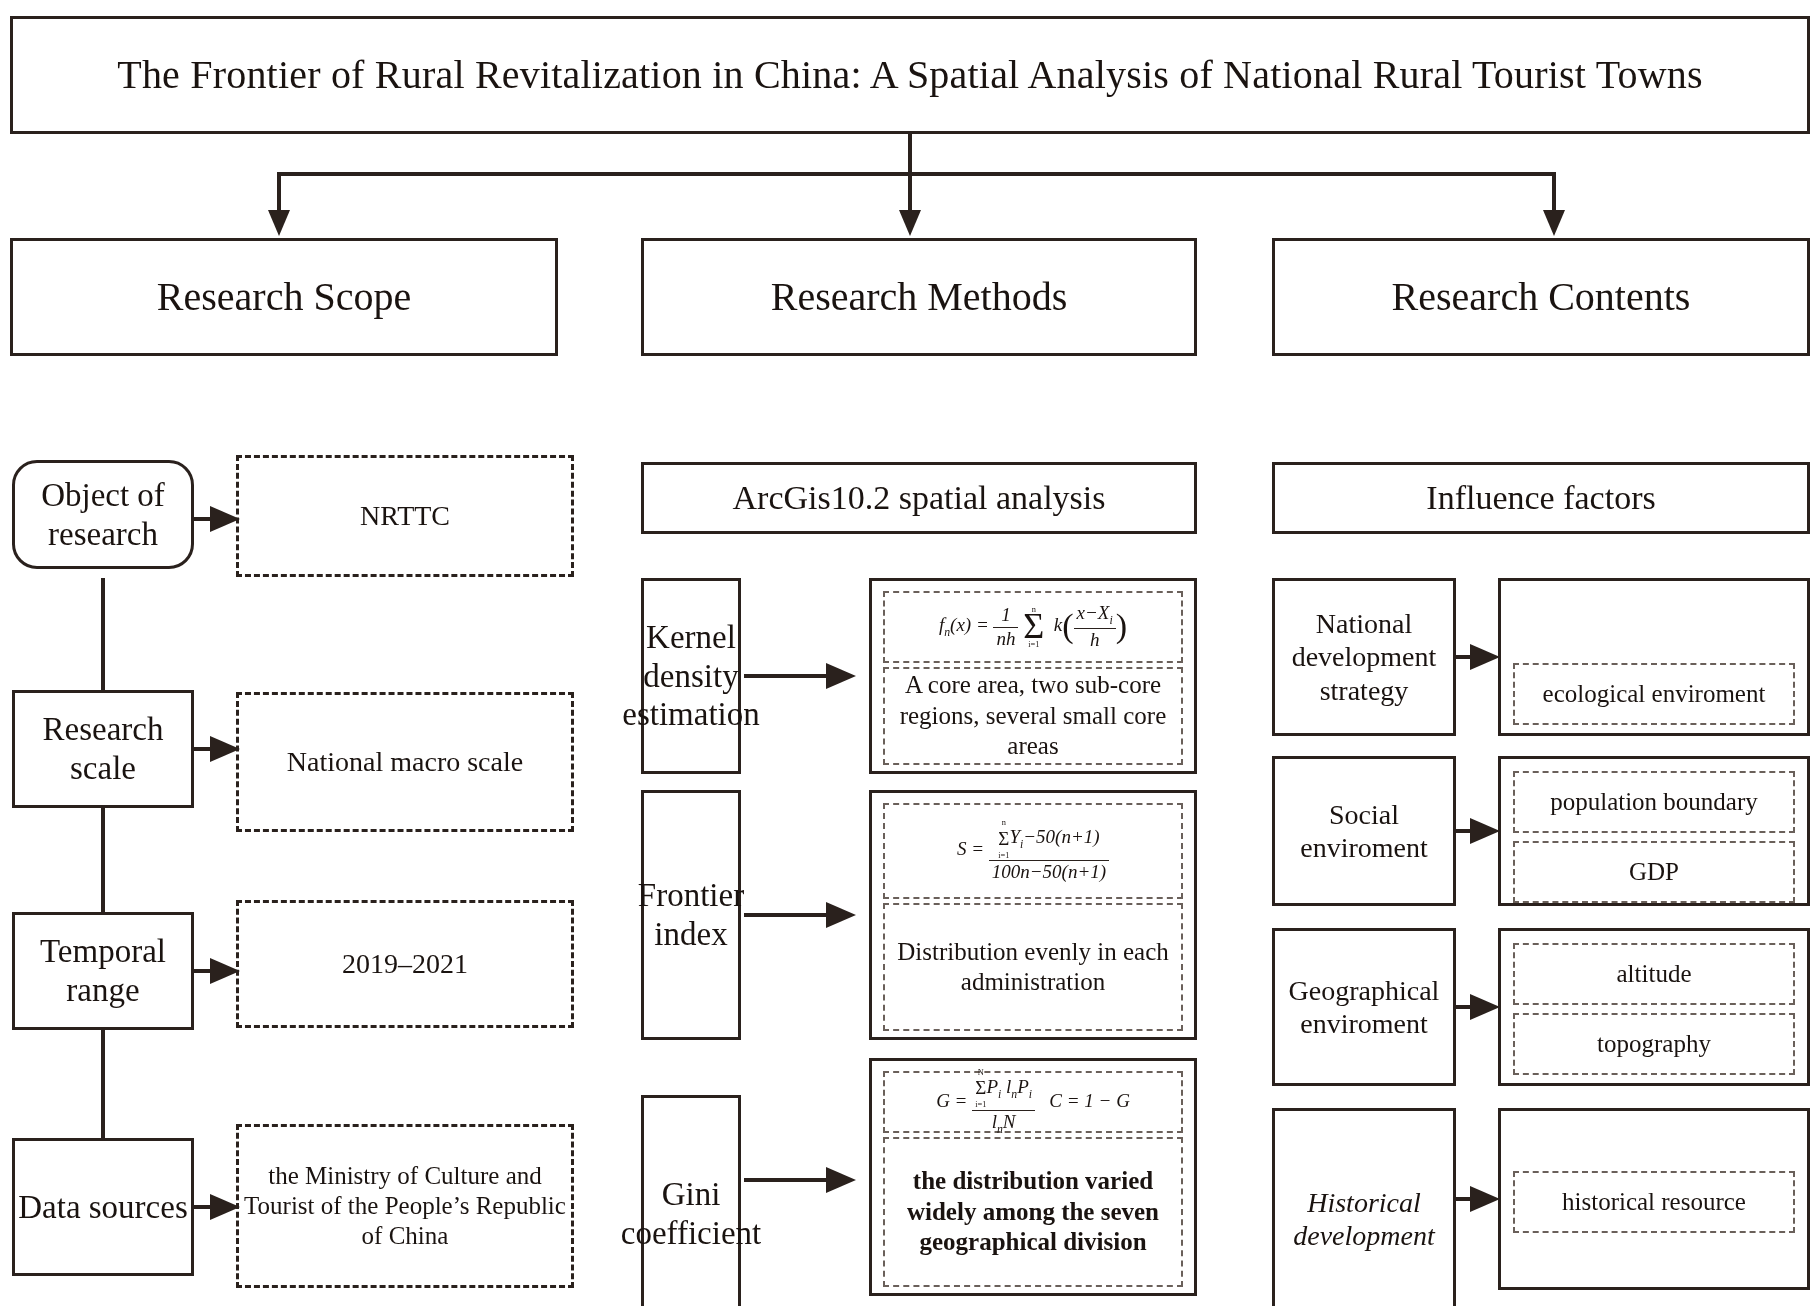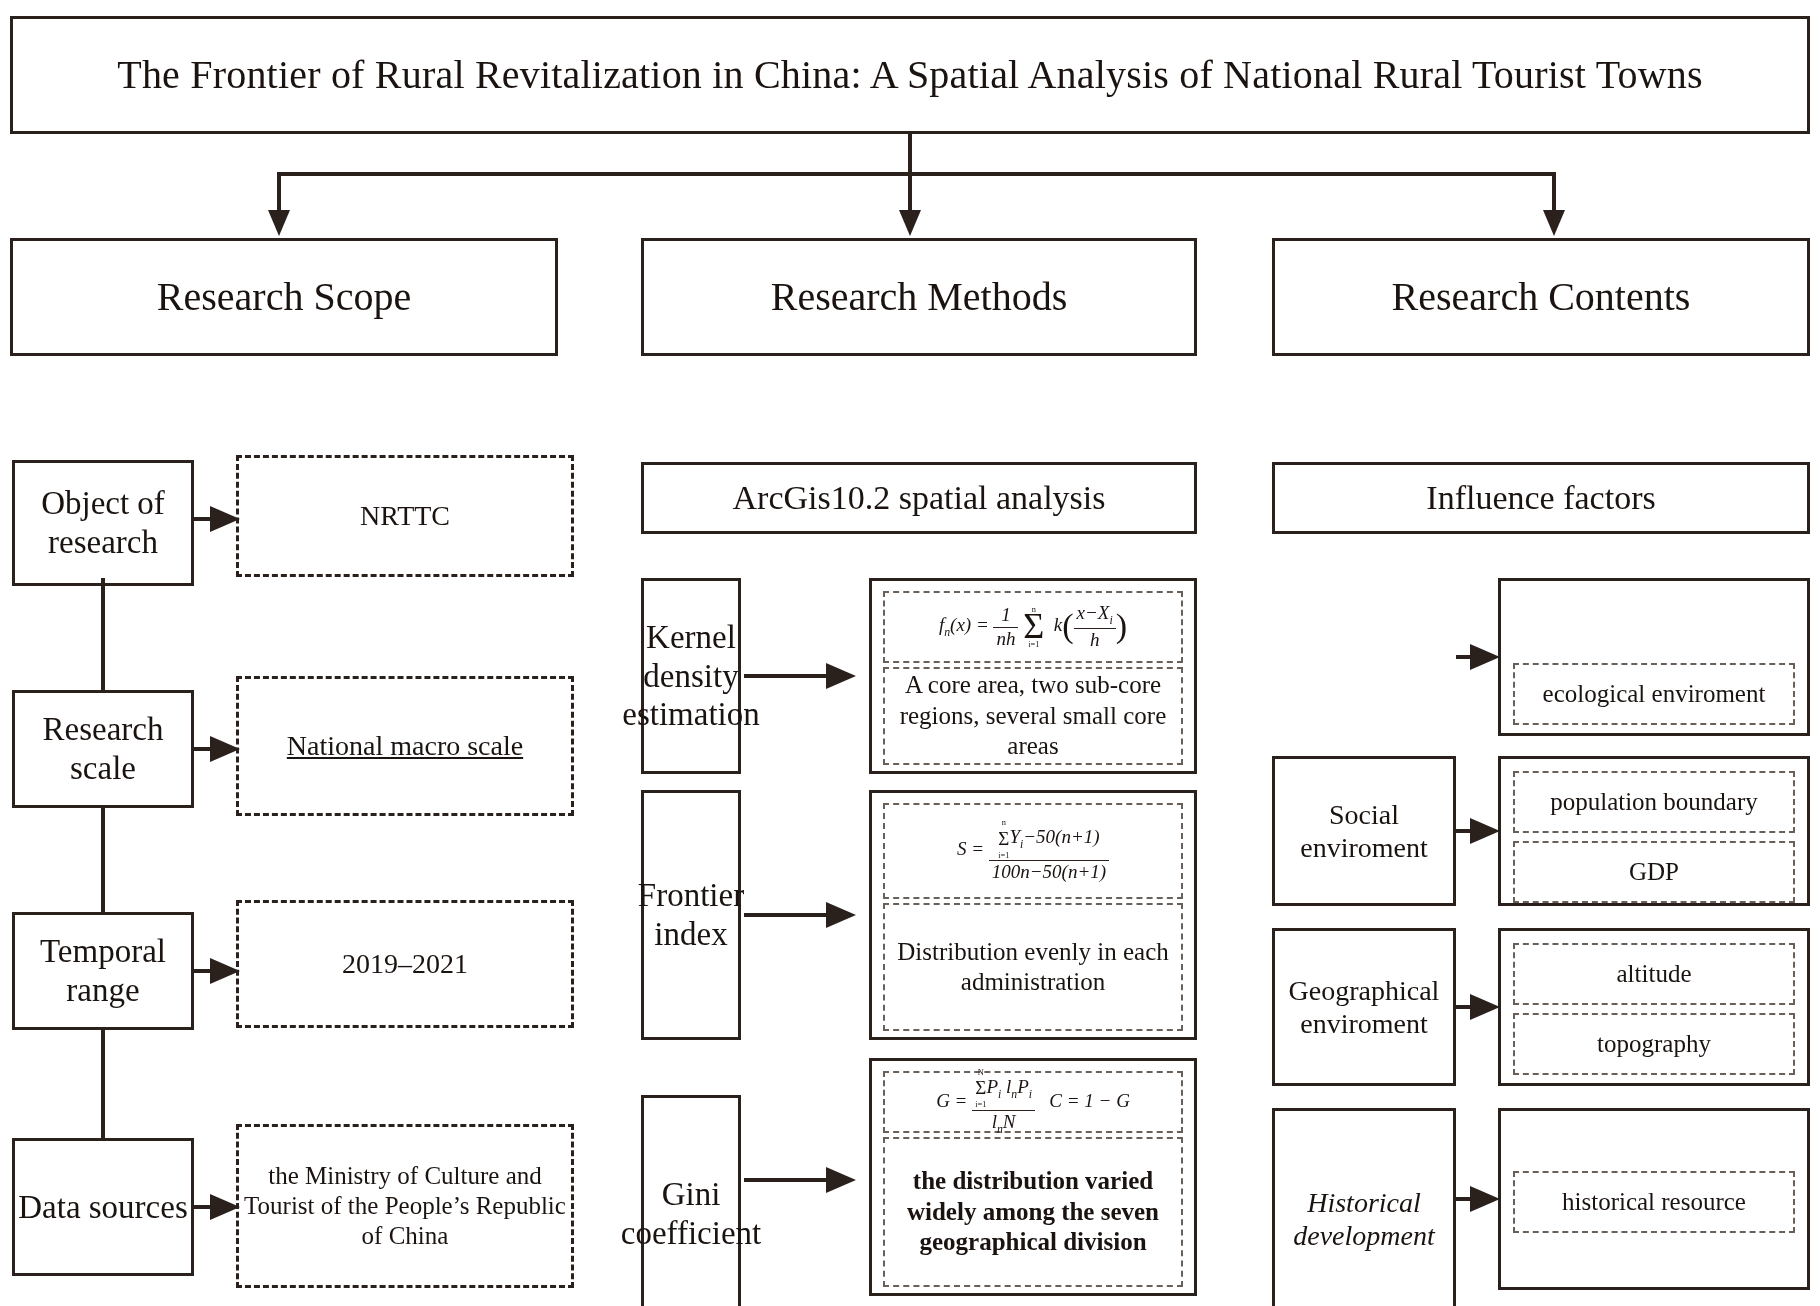--- a/index.html
+++ b/index.html
@@ -82,24 +82,24 @@
 
   
   .sc-key {
     left: 12px; width: 182px;
     font-size: 33px;
   }
   .sc-val {
     left: 236px; width: 338px;
     font-size: 28px;
   }
-  #sc-key-0 { top: 460px; height: 126px; }
+  #sc-key-0 { top: 460px; height: 109px; border-radius: 25px; }
   #sc-val-0 { top: 455px; height: 122px; }
   #sc-key-1 { top: 690px; height: 118px; }
-  #sc-val-1 { top: 676px; height: 140px; text-decoration: underline; }
+  #sc-val-1 { top: 692px; height: 140px; }
   #sc-key-2 { top: 912px; height: 118px; }
   #sc-val-2 { top: 900px; height: 128px; }
   #sc-key-3 { top: 1138px; height: 138px; }
   #sc-val-3 { top: 1124px; height: 164px; font-size: 25px; }
 
   
   #m-tool {
     left: 641px; top: 462px; width: 556px; height: 72px;
     font-size: 34px;
   }
@@ -282,20 +282,21 @@
         &nbsp;&nbsp;C = 1 − G
       </span>
     </div>
     <div class="inner m-result">the distribution varied widely among the seven geographical division</div>
   </div>
   <div class="ln hline" style="left:744px; top:1178px; width:94px;"></div>
   <div class="arrowhead-r" style="left:826px; top:1167px;"></div>
 
   <div class="box" id="r-head">Influence factors</div>
 
+  <div class="box r-key" id="r-key-0">National development strategy</div>
   <div class="box r-out r2" id="r-out-0">
     <div class="inner b">ecological enviroment</div>
   </div>
   <div class="ln hline" style="left:1456px; top:655px; width:30px;"></div>
   <div class="arrowhead-r" style="left:1470px; top:644px;"></div>
 
   <div class="box r-key" id="r-key-1">Social enviroment</div>
   <div class="box r-out r2" id="r-out-1">
     <div class="inner a">population boundary</div>
     <div class="inner b">GDP</div>

